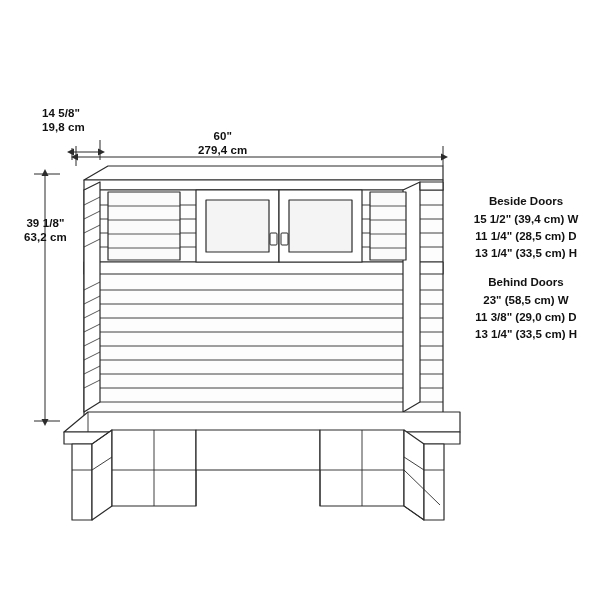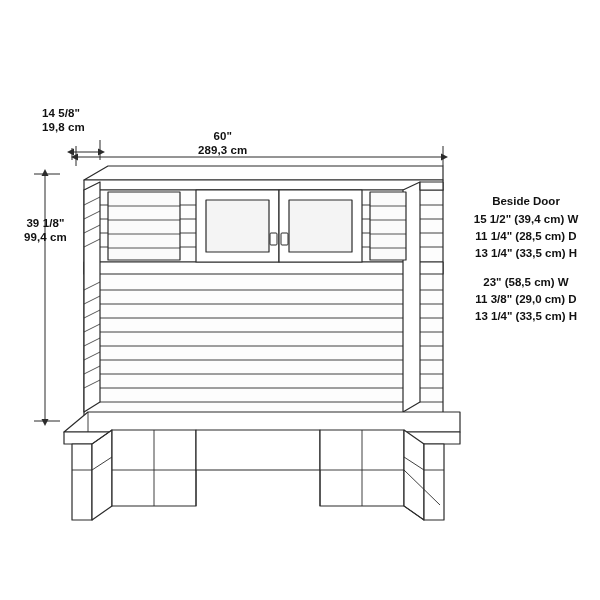--- a/index.html
+++ b/index.html
@@ -197,35 +197,36 @@
     </g>
   </svg>
 
   <div class="dimlabel" id="depth-label">
     <div>14 5/8"</div>
     <div>19,8 cm</div>
   </div>
 
   <div class="dimlabel center" id="width-label">
     <div>60"</div>
-    <div>289,3 cm</div>
+    <div>279,4 cm</div>
   </div>
 
   <div class="dimlabel center" id="height-label">
     <div>39 1/8"</div>
-    <div>99,4 cm</div>
+    <div>63,2 cm</div>
   </div>
 
   <div id="spec-block">
     <div class="spec-group">
-      <div class="spec-title">Beside Door</div>
+      <div class="spec-title">Beside Doors</div>
       <div class="spec-line">15 1/2" (39,4 cm) W</div>
       <div class="spec-line">11 1/4" (28,5 cm) D</div>
       <div class="spec-line">13 1/4" (33,5 cm) H</div>
     </div>
     <div class="spec-group">
+      <div class="spec-title">Behind Doors</div>
       <div class="spec-line">23" (58,5 cm) W</div>
       <div class="spec-line">11 3/8" (29,0 cm) D</div>
       <div class="spec-line">13 1/4" (33,5 cm) H</div>
     </div>
   </div>
 
 </div>
 
 </body></html>

